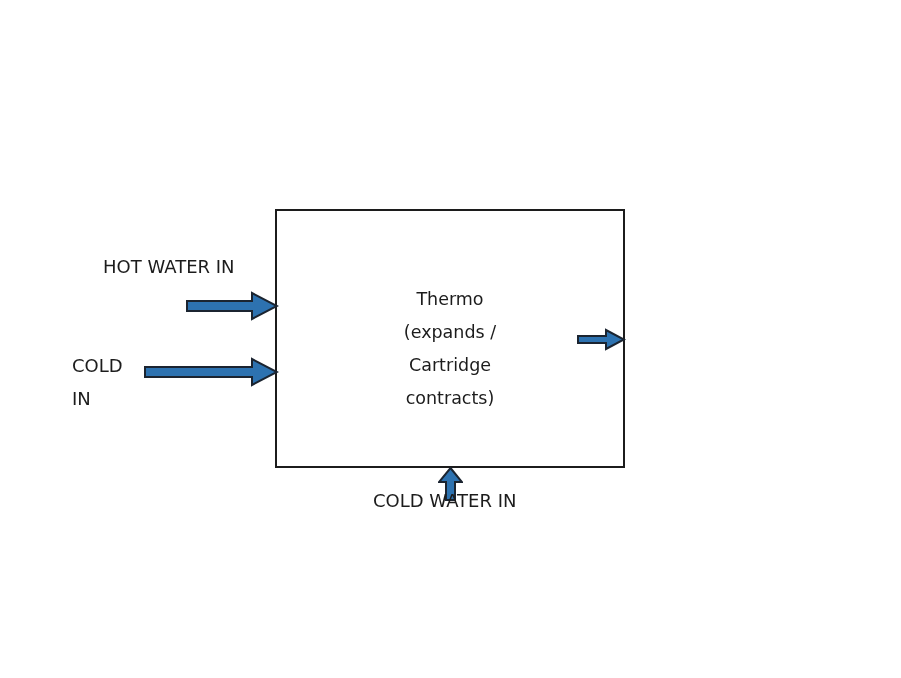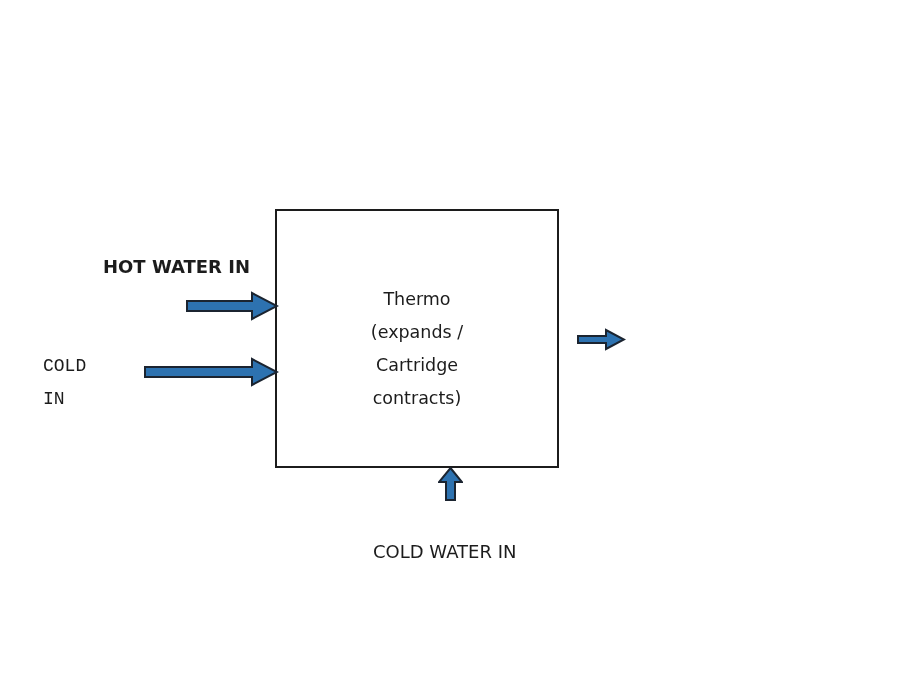--- a/index.html
+++ b/index.html
@@ -16,30 +16,30 @@
     color: var(--text, #1c1c1c);
     overflow: hidden;
   }
   .label {
     position: absolute;
     font-size: 18px;
     line-height: 22px;
     white-space: nowrap;
     color: var(--text, #1c1c1c);
   }
-  .label-hot   { left: 103px; top: 256px; font-weight: bold; }
-  .label-cold  { left: 43px;  top: 350px; line-height: 32.5px; font-family: Liberation Mono, monospace; }
+  .label-hot   { left: 103px; top: 256px; }
+  .label-cold  { left: 72px;  top: 350px; line-height: 32.5px; }
   .label-mixed { left: 643px; top: 322px; }
-  .label-cwi   { left: 373px; top: 541px; text-align: center; }
+  .label-cwi   { left: 373px; top: 490px; text-align: center; }
 
   .valve-box {
     position: absolute;
     left: 275px;
     top: 209px;
-    width: 284px;
+    width: 350px;
     height: 259px;
     border: 2px solid var(--box-border, #1c1c1c);
     box-sizing: border-box;
     background: var(--background, #ffffff);
   }
   .valve-box-text {
     position: absolute;
     left: 0;
     right: 0;
     top: 72px;

